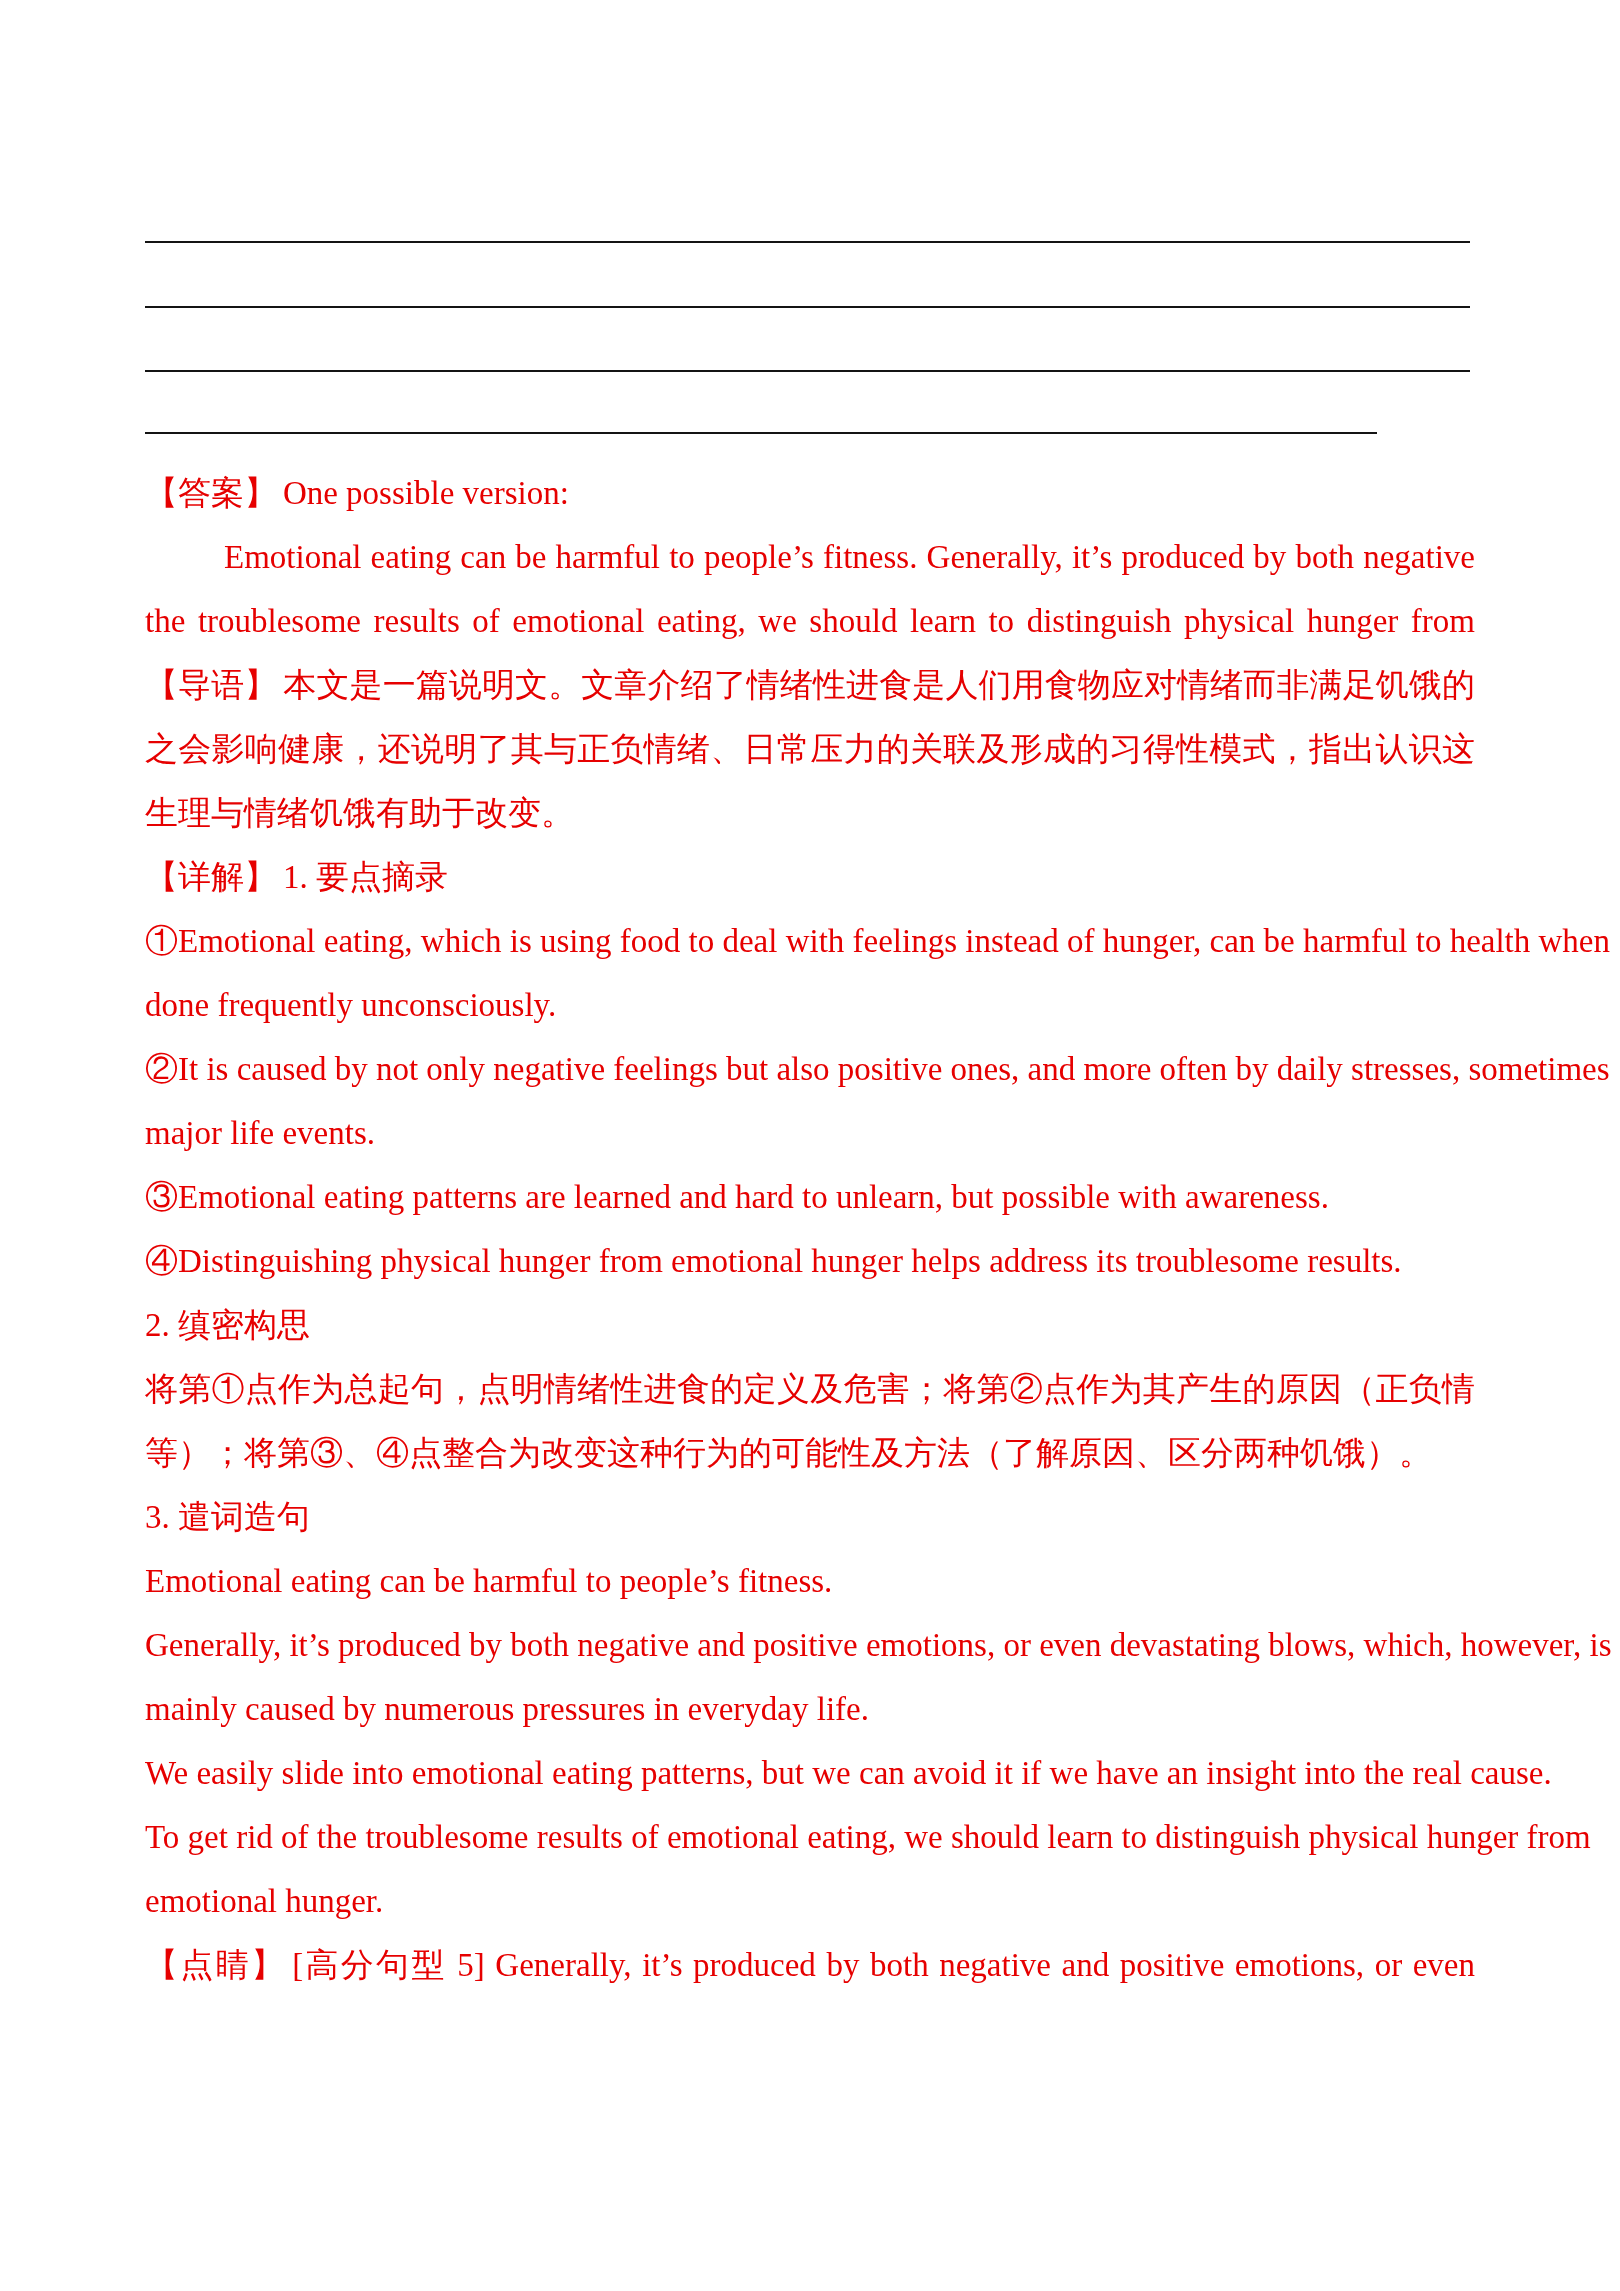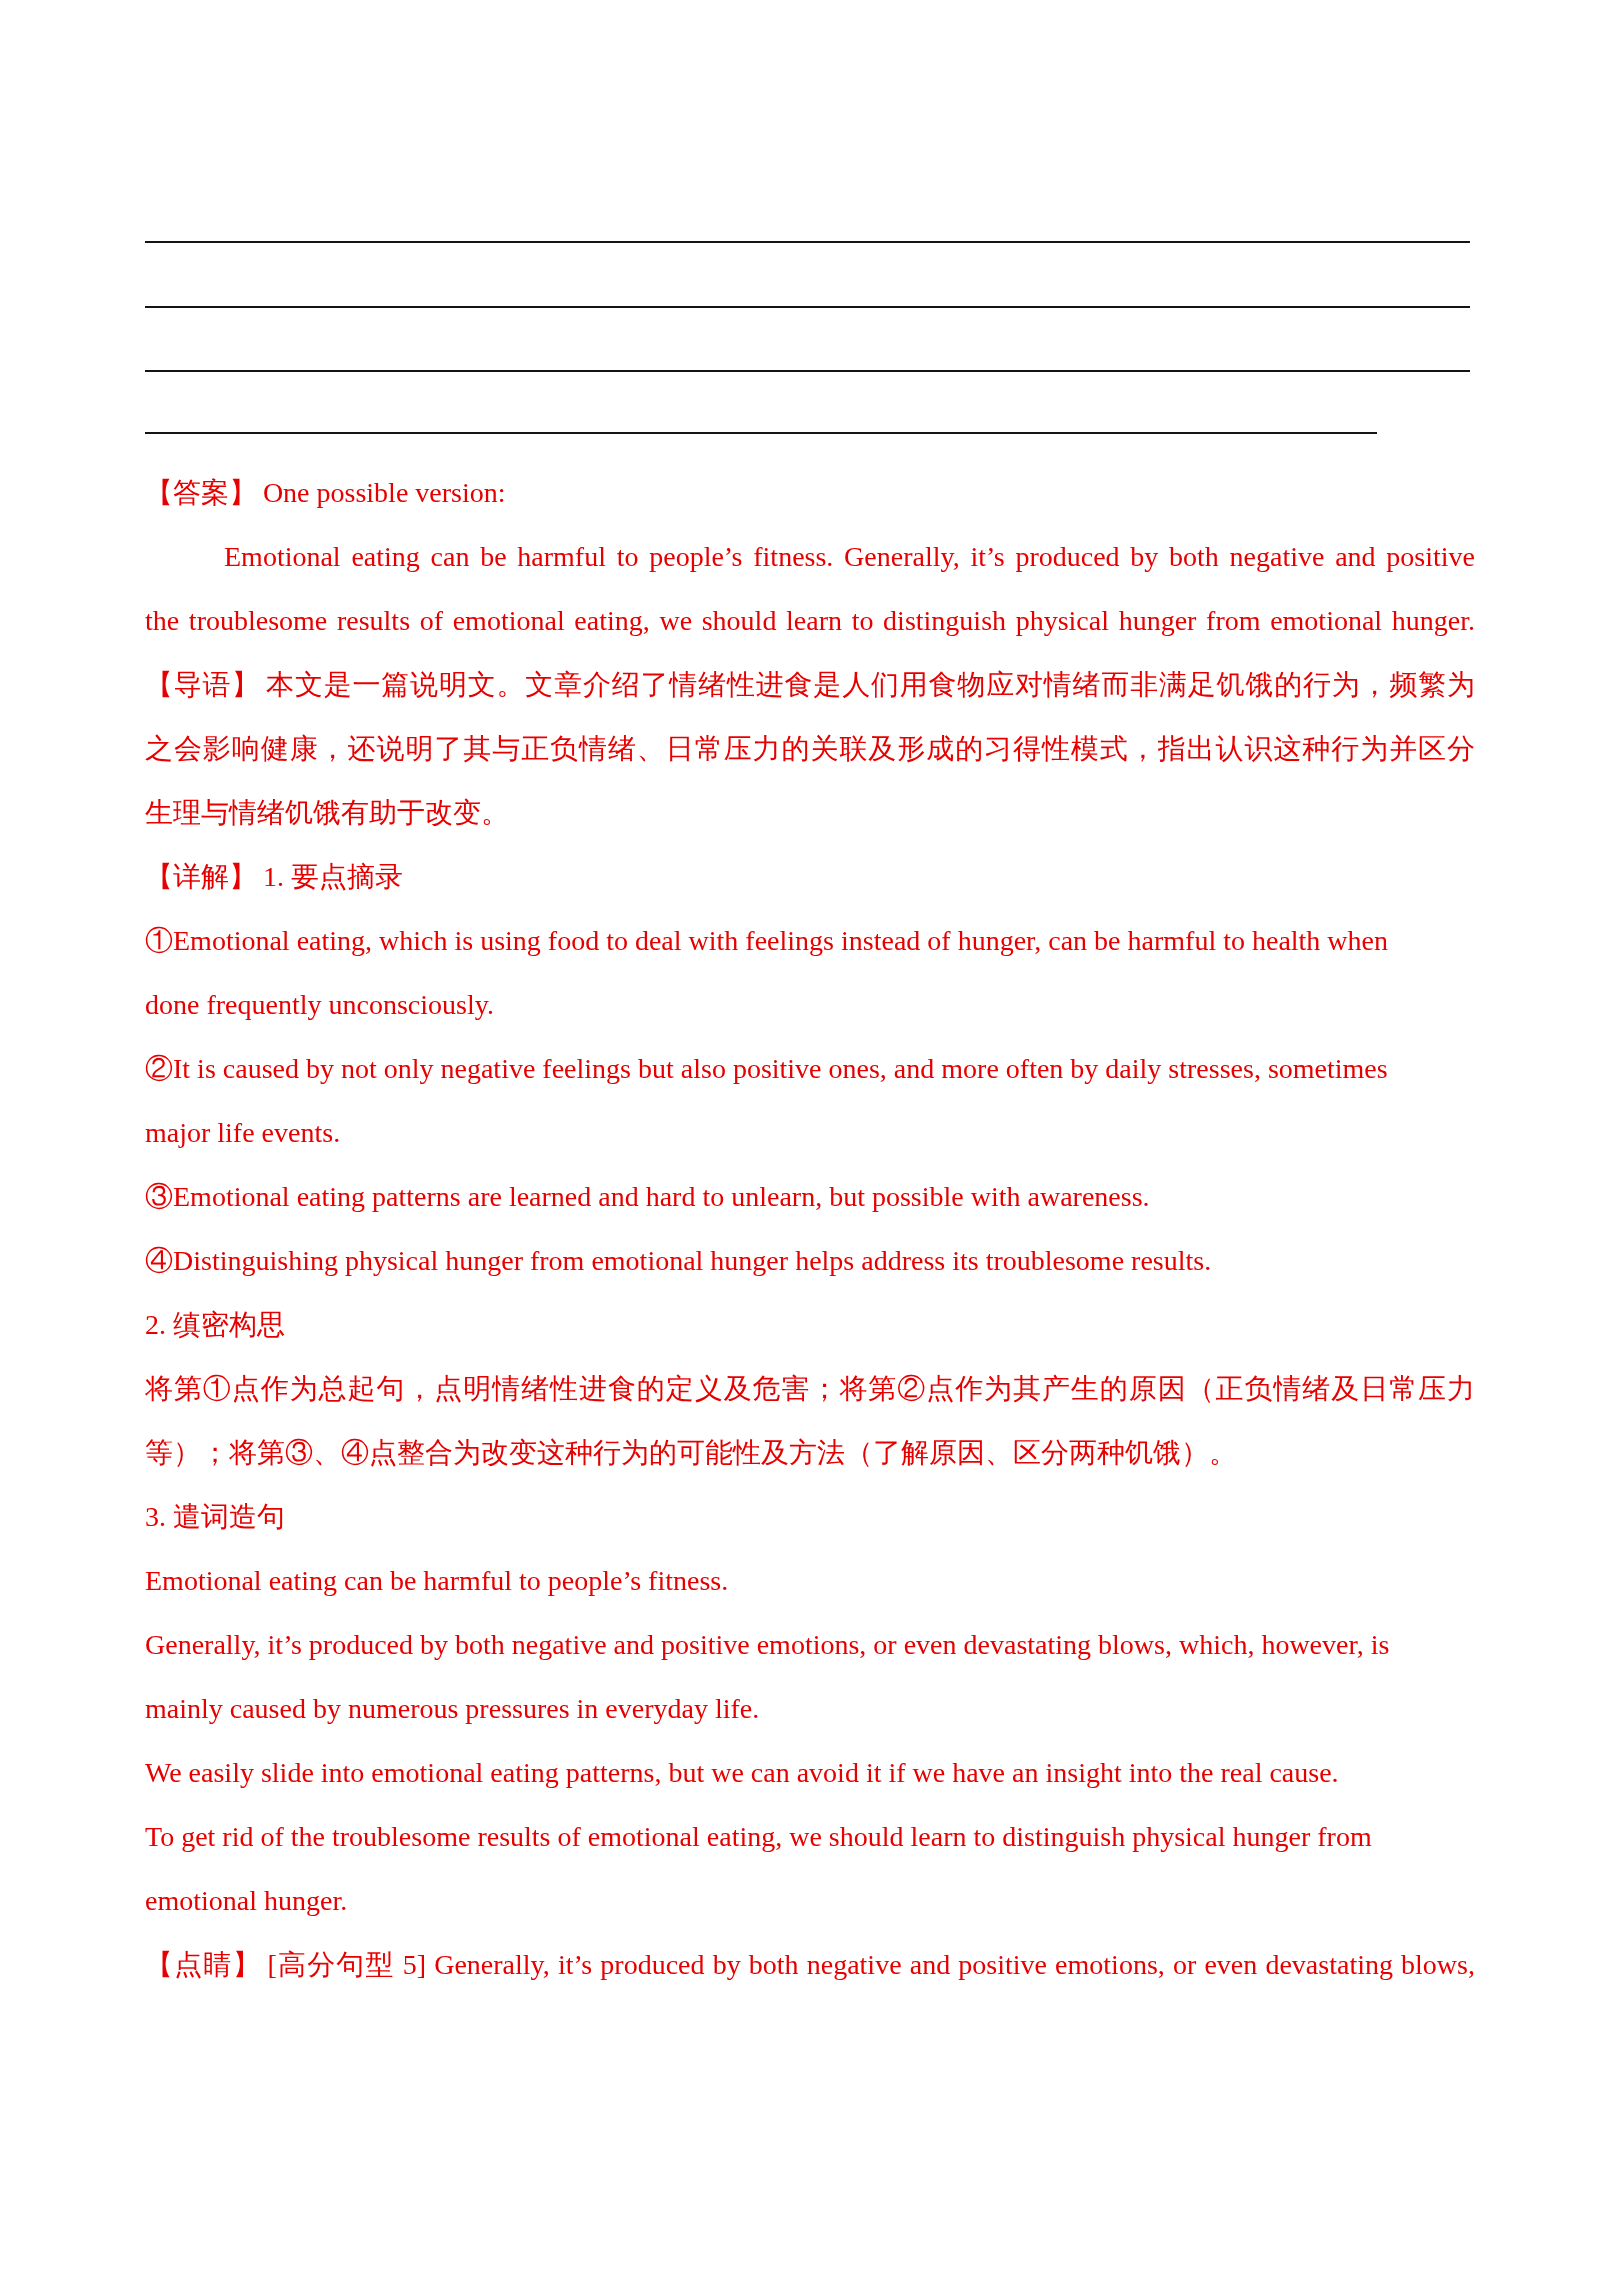--- a/index.html
+++ b/index.html
@@ -20,21 +20,21 @@
   }
   .rule1 { top: 241px; width: 1325px; }
   .rule2 { top: 306px; width: 1325px; }
   .rule3 { top: 370px; width: 1325px; }
   .rule4 { top: 432px; width: 1232px; }
   .content {
     position: absolute;
     left: 145px;
     top: 461px;
     width: 1330px;
-    font-size: 28px;
+    font-size: 33px;
   }
   .row {
     height: 64px;
     line-height: 64px;
     white-space: nowrap;
     text-align: left;
   }
   .row.j {
     white-space: normal;
     text-align: justify;

